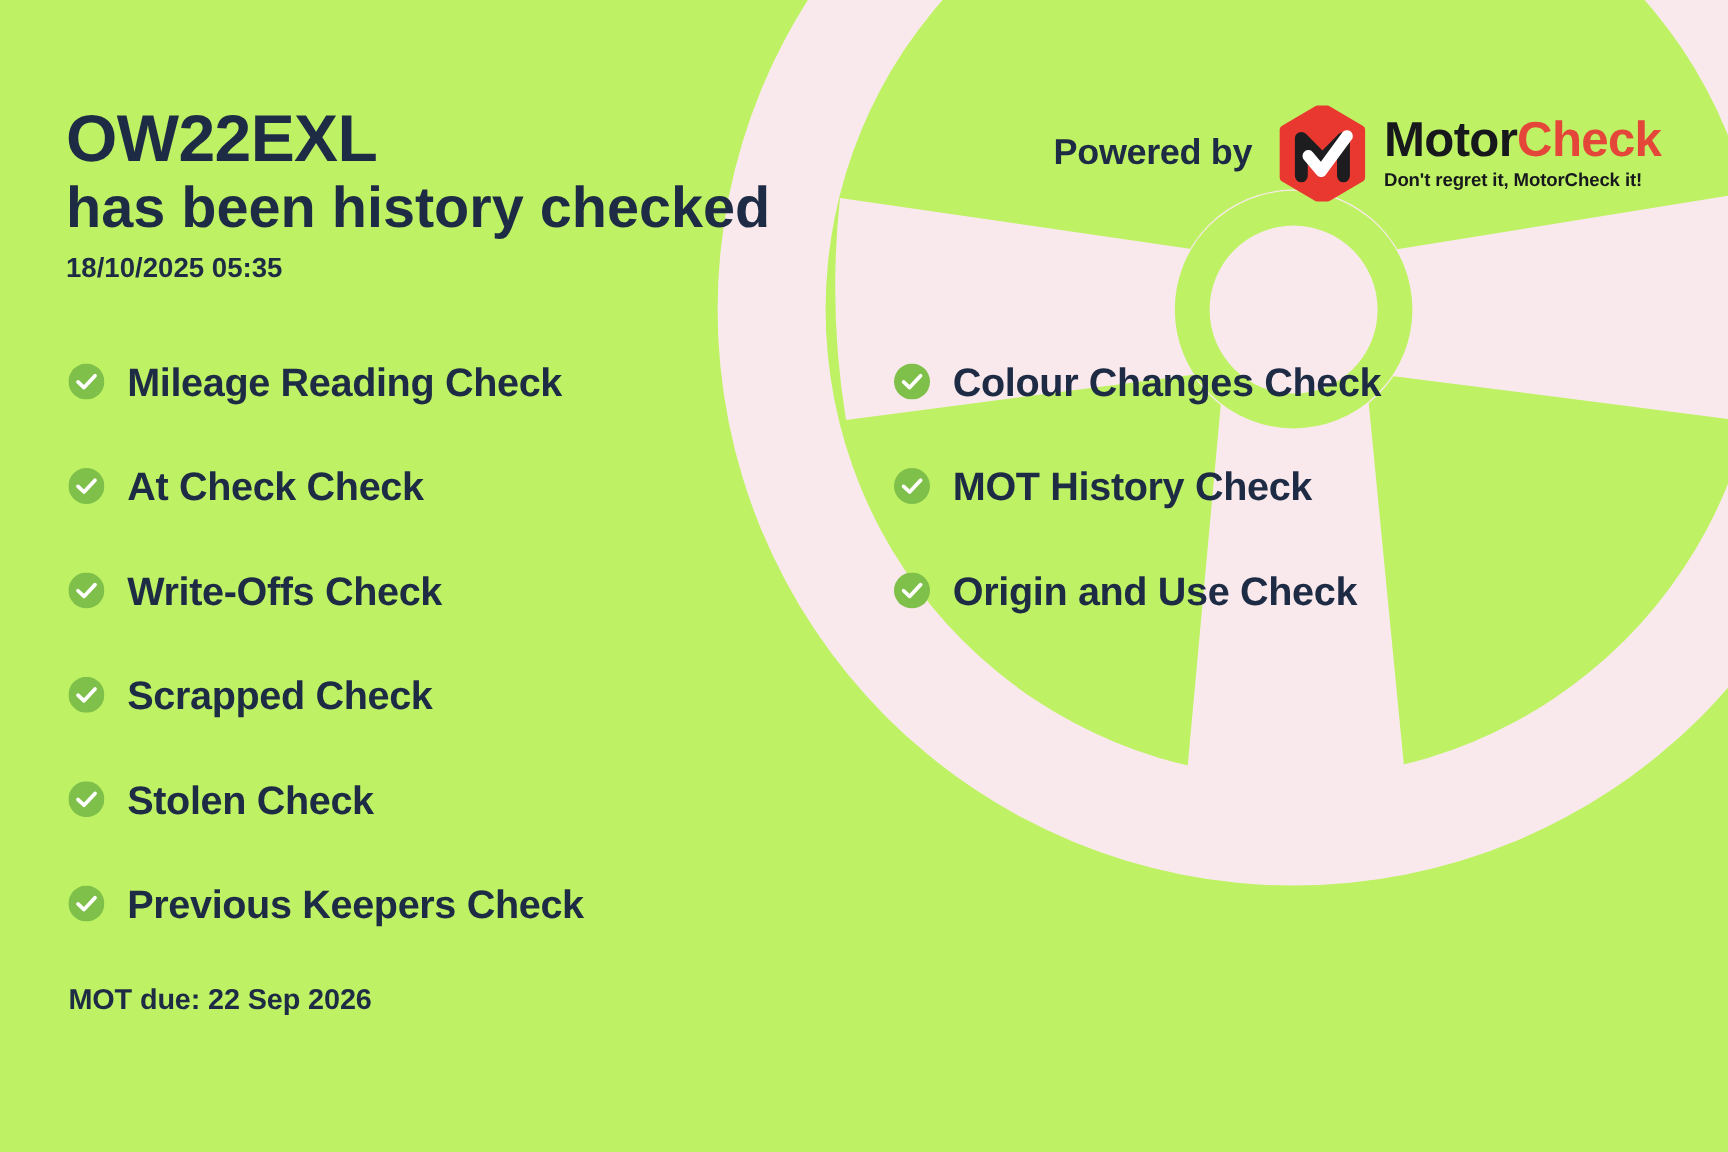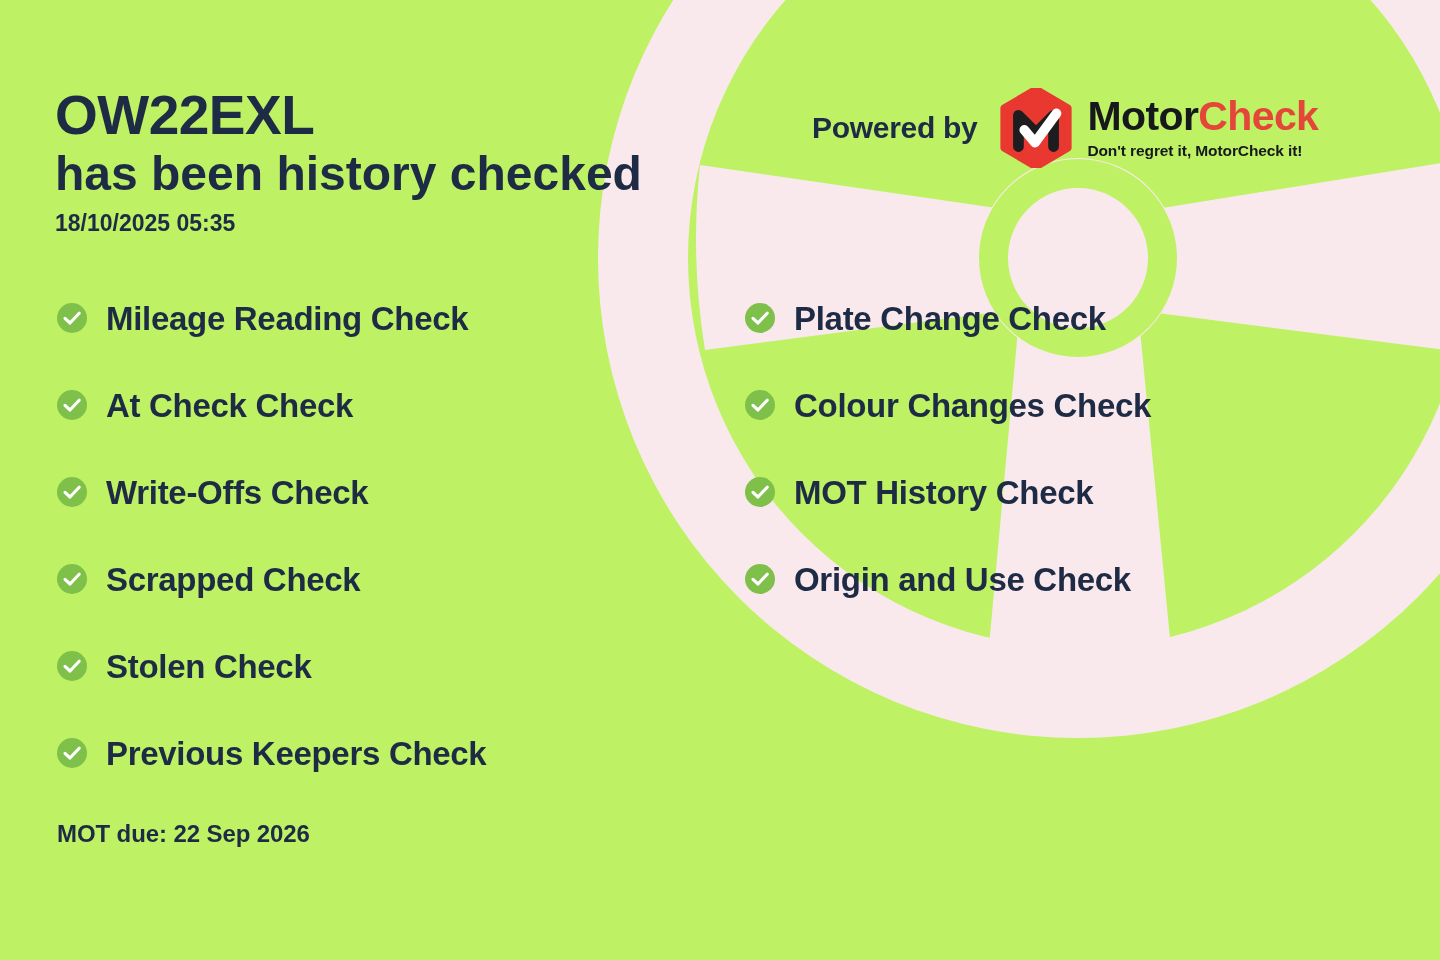--- a/index.html
+++ b/index.html
@@ -59,21 +59,21 @@
     font-size: 23px;
     font-weight: 600;
     color: #1e2b45;
     margin-top: 7px;
     white-space: nowrap;
   }
 
   
   .powered-wrap {
     position: absolute;
-    left: 812px;
+    left: 878px;
     top: 88px;
     display: flex;
     align-items: center;
     z-index: 3;
   }
   .powered-label {
     font-size: 30px;
     font-weight: 700;
     color: #1e2b45;
     white-space: nowrap;
@@ -251,27 +251,20 @@
         <circle cx="15" cy="15" r="15" fill="#7fc04a"></circle>
         <path d="M8 15.3 L13 20 L22.2 10.2" fill="none" stroke="#ffffff" stroke-width="3.1" stroke-linecap="round" stroke-linejoin="round"></path>
       </svg>
       <span class="check-label">Previous Keepers Check</span>
     </div>
 
   </div>
 
   <div class="col col-right">
 
-    <div class="check-row">
-      <svg class="check-icon" viewBox="0 0 30 30">
-        <circle cx="15" cy="15" r="15" fill="#7fc04a"></circle>
-        <path d="M8 15.3 L13 20 L22.2 10.2" fill="none" stroke="#ffffff" stroke-width="3.1" stroke-linecap="round" stroke-linejoin="round"></path>
-      </svg>
-      <span class="check-label">Plate Change Check</span>
-    </div>
 
     <div class="check-row">
       <svg class="check-icon" viewBox="0 0 30 30">
         <circle cx="15" cy="15" r="15" fill="#7fc04a"></circle>
         <path d="M8 15.3 L13 20 L22.2 10.2" fill="none" stroke="#ffffff" stroke-width="3.1" stroke-linecap="round" stroke-linejoin="round"></path>
       </svg>
       <span class="check-label">Colour Changes Check</span>
     </div>
 
     <div class="check-row">

